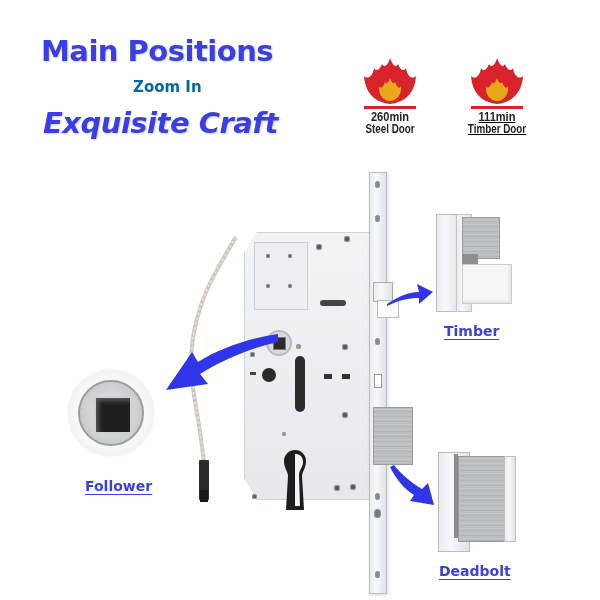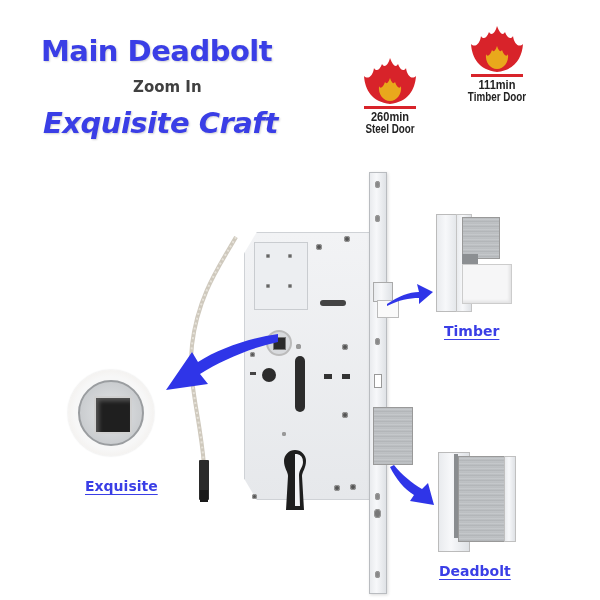--- a/index.html
+++ b/index.html
@@ -1,48 +1,48 @@
 <!DOCTYPE html>
 <html><head>
 <meta charset="utf-8">
 <style>
   html, body { margin:0; padding:0; background:#ffffff; }
   body { width:600px; height:600px; position:relative; overflow:hidden; font-family:"DejaVu Sans", sans-serif; }
   .abs { position:absolute; }
   .headline { color:#3a3ee6; font-weight:bold; white-space:nowrap; text-shadow:1px 1px 2px rgba(0,0,0,0.18); }
   .h1 { left:41px; top:34px; font-size:29px; letter-spacing:-0.5px; }
-  .h2 { left:133px; top:78px; font-size:15px; color:#404040; font-weight:bold; text-shadow:none; }
+  .h2 { left:133px; top:78px; font-size:15px; color:#0369a1; font-weight:bold; text-shadow:none; }
   .h3 { left:43px; top:106px; font-size:29px; letter-spacing:-0.5px;font-style:italic; }
   .badge { width:90px; text-align:center; }
   .badge .bar { width:52px; height:3px; background:#d8232a; margin:0 auto 1px; }
   .badge .t1 { font-family:"Liberation Sans", sans-serif; font-weight:bold; font-size:13px; line-height:13px; color:#222; transform:scaleX(0.85); }
   .badge .t2 { font-family:"Liberation Sans", sans-serif; font-weight:bold; font-size:12px; line-height:13px; color:#222; transform:scaleX(0.82); white-space:nowrap; }
   .label { color:#3a3ee6; font-weight:bold; font-size:14px; text-decoration:underline; text-underline-offset:3px; cursor:pointer; white-space:nowrap; }
   .steel { background:linear-gradient(90deg,#e9ebee 0%,#f7f8fa 40%,#dfe2e6 100%); }
   .brushed { background:repeating-linear-gradient(180deg,#b7babd 0px,#c9cccf 2px,#aeb1b4 3px,#c3c6c9 5px); }
   .hole { position:absolute; border-radius:50%; background:#555; box-shadow:inset 0 0 0 1px #999; }
 </style>
 </head>
 <body>
 
-<div class="abs headline h1">Main Deadbolt</div>
+<div class="abs headline h1">Main Positions</div>
 <div class="abs headline h2">Zoom In</div>
 <div class="abs headline h3">Exquisite Craft</div>
 
 <div class="abs badge" style="left:345px; top:56px;">
   <svg width="60" height="50" viewBox="0 0 60 50" style="display:block;margin:0 auto;">
     <path d="M30 2 C33 10 36 12 38 8 C40 14 44 16 46 12 C47 20 52 24 56 20 C55 34 48 46 30 48 C12 46 5 34 4 20 C8 24 13 20 14 12 C16 16 20 14 22 8 C24 12 28 10 30 2 Z" fill="#d8232a"></path>
     <path d="M30 22 C32 28 34 28 35 26 C37 32 40 33 41 30 C42 38 37 45 30 45 C23 45 18 38 19 30 C20 33 23 32 25 26 C26 28 28 28 30 22 Z" fill="#e9a81c"></path>
   </svg>
   <div class="bar"></div>
   <div class="t1">260min</div>
   <div class="t2">Steel Door</div>
 </div>
 
-<div class="abs badge" style="left:452px; top:24px;">
+<div class="abs badge" style="left:452px; top:56px;text-decoration:underline;">
   <svg width="60" height="50" viewBox="0 0 60 50" style="display:block;margin:0 auto;">
     <path d="M30 2 C33 10 36 12 38 8 C40 14 44 16 46 12 C47 20 52 24 56 20 C55 34 48 46 30 48 C12 46 5 34 4 20 C8 24 13 20 14 12 C16 16 20 14 22 8 C24 12 28 10 30 2 Z" fill="#d8232a"></path>
     <path d="M30 22 C32 28 34 28 35 26 C37 32 40 33 41 30 C42 38 37 45 30 45 C23 45 18 38 19 30 C20 33 23 32 25 26 C26 28 28 28 30 22 Z" fill="#e9a81c"></path>
   </svg>
   <div class="bar"></div>
   <div class="t1">111min</div>
   <div class="t2">Timber Door</div>
 </div>
 
 <svg class="abs" style="left:180px; top:235px;" width="60" height="270">
@@ -120,21 +120,21 @@
   <div class="brushed" style="position:absolute; left:30px; top:5px; width:36px; height:40px; border:1px solid #999;"></div>
   <div style="position:absolute; left:30px; top:42px; width:16px; height:18px; background:#8c8f92;"></div>
   <div style="position:absolute; left:30px; top:52px; width:48px; height:38px; background:#f6f6f7; border:1px solid #ccc; box-shadow:inset -2px -2px 3px rgba(0,0,0,0.08);"></div>
 </div>
 <div class="abs label" style="left:444px; top:323px;">Timber</div>
 
 <div class="abs" style="left:68px; top:370px; width:86px; height:86px; border-radius:50%; background:radial-gradient(circle,#f7f7f7 60%,#ece6df 100%); box-shadow:0 0 2px rgba(0,0,0,0.15);">
   <div style="position:absolute; left:10px; top:10px; width:62px; height:62px; border-radius:50%; background:radial-gradient(circle,#e4e6e8,#bfc2c5); border:2px solid #9a9da0;"></div>
   <div style="position:absolute; left:26px; top:26px; width:34px; height:34px; background:#1f1f1f; border:2px solid #d0d0d0; box-shadow:inset 3px 3px 4px #555;"></div>
 </div>
-<div class="abs label" style="left:85px; top:478px;">Exquisite</div>
+<div class="abs label" style="left:85px; top:478px;">Follower</div>
 
 <div class="abs" style="left:436px; top:450px; width:80px; height:104px;">
   <div class="steel" style="position:absolute; left:2px; top:2px; width:30px; height:98px; border:1px solid #bbb;"></div>
   <div style="position:absolute; left:18px; top:4px; width:4px; height:84px; background:#8a8d90;"></div>
   <div class="brushed" style="position:absolute; left:22px; top:6px; width:48px; height:84px; border:1px solid #999;"></div>
   <div class="steel" style="position:absolute; left:68px; top:6px; width:10px; height:84px; border:1px solid #c0c0c0;"></div>
 </div>
 <div class="abs label" style="left:439px; top:563px;">Deadbolt</div>
 
 </body></html>

